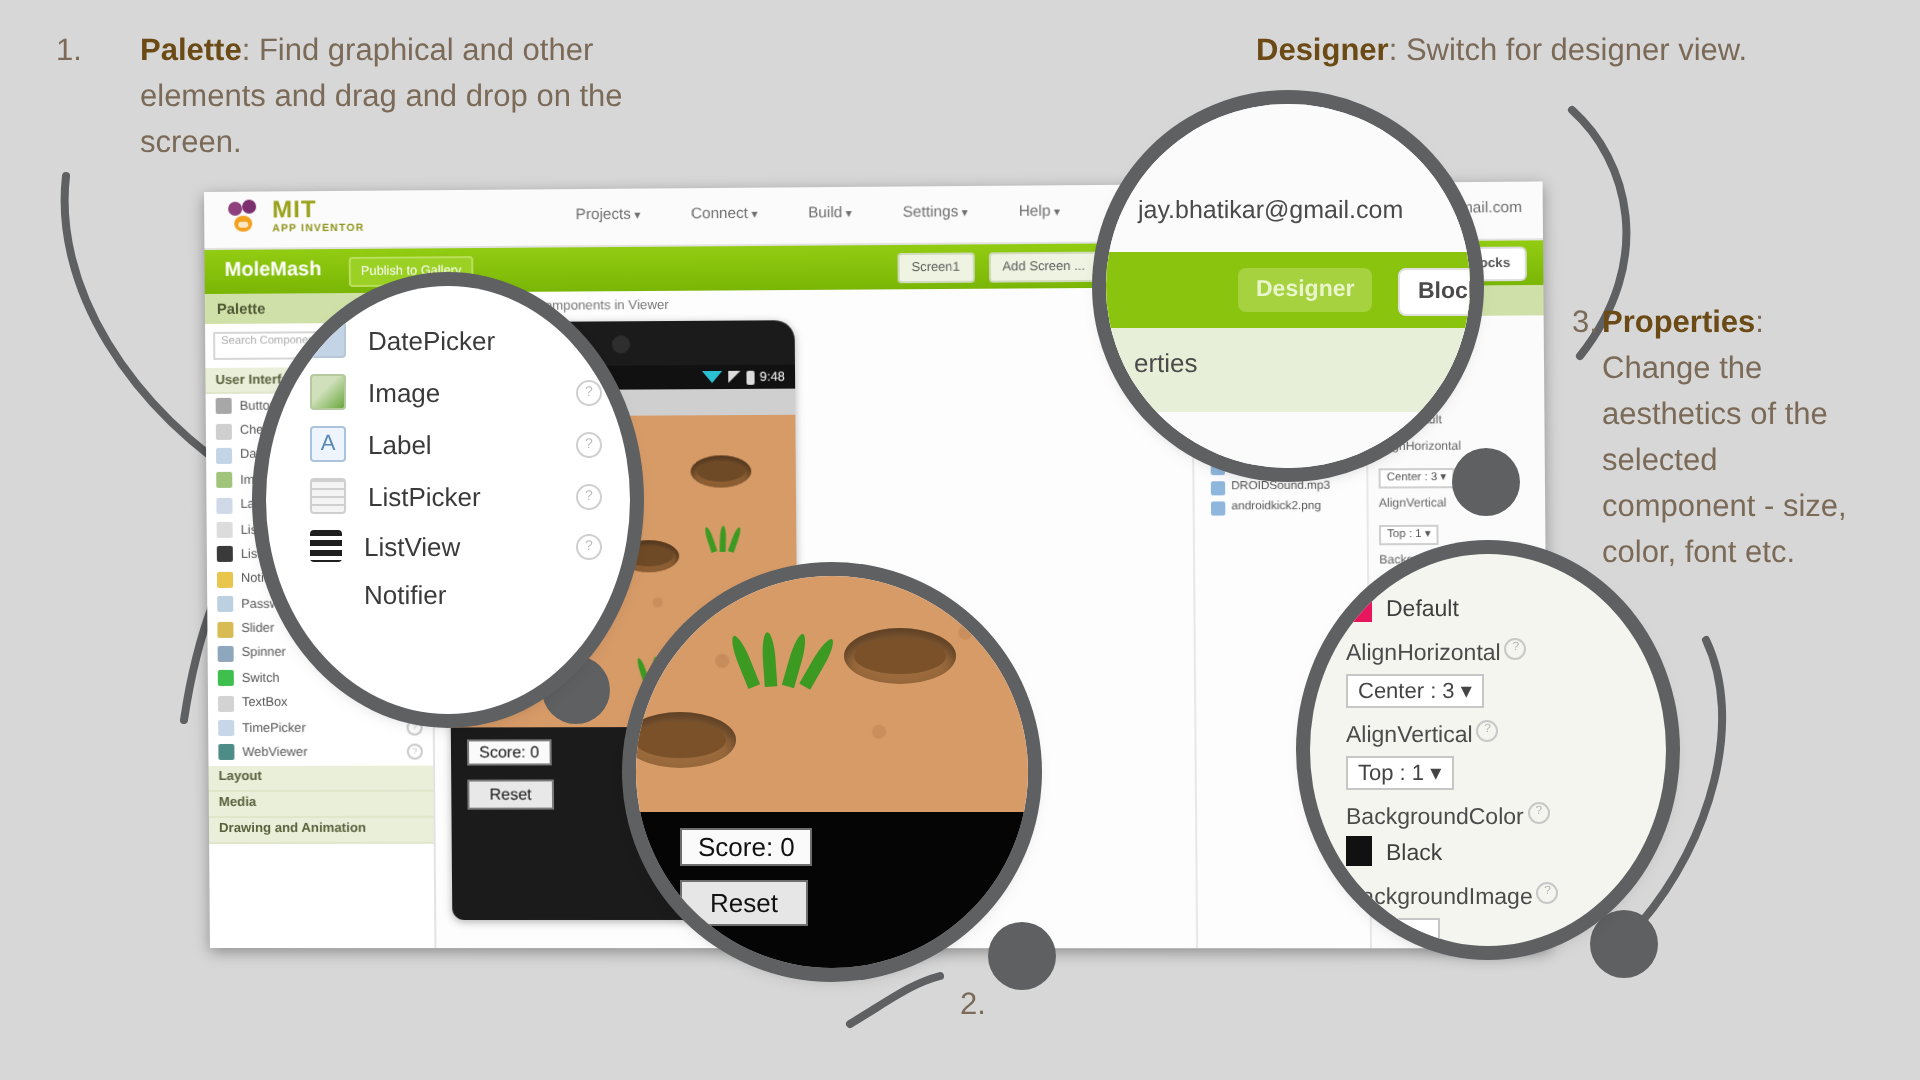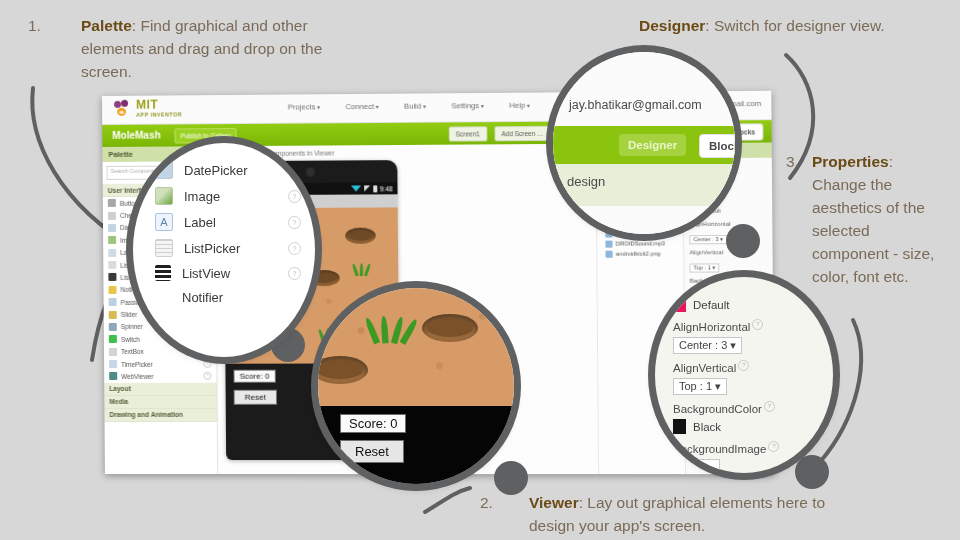--- a/index.html
+++ b/index.html
@@ -5,21 +5,21 @@
   html,body{margin:0;padding:0;}
   body{
     width:960px;height:540px;overflow:hidden;position:relative;
     background:#d7d7d7;
     font-family:"Liberation Sans", sans-serif;
     -webkit-font-smoothing:antialiased;
   }
   #stage{position:absolute;left:0;top:0;width:960px;height:540px;overflow:hidden;}
 
   
-  .caption{position:absolute;color:#7a6a57;font-size:15.5px;line-height:23px;margin-left:11px;}
+  .caption{position:absolute;color:#7a6a57;font-size:15.5px;line-height:23px;}
   .caption b{color:#6b4a16;font-weight:bold;}
   .cap-num{position:absolute;color:#7a6a57;font-size:15.5px;line-height:23px;}
 
   
   #aiwin{
     position:absolute;left:102px;top:96px;width:660px;height:378px;
     background:#fdfdfd;
     box-shadow:0 2px 7px rgba(0,0,0,.35);
     overflow:hidden;
     transform:perspective(900px) rotateY(-1.1deg) rotateZ(-0.45deg);
@@ -435,21 +435,21 @@
   </div>
 
   <div class="magdot" style="left:726px;top:224px;"></div>
   <div class="mag magdes">
     <div style="position:absolute;inset:0;background:#fbfbfb;"></div>
     <div style="position:absolute;left:0;top:112px;width:100%;height:42px;background:#e7efd8;"></div>
     <div class="email">jay.bhatikar@gmail.com</div>
     <div class="gbar"></div>
     <div class="dbt dsg">Designer</div>
     <div class="dbt blk">Blocks</div>
-    <div class="props">design</div>
+    <div class="props">erties</div>
   </div>
 
   <div class="magdot" style="left:494px;top:461px;"></div>
   <div class="mag magview">
     <div class="vcanvas">
       <div class="dirt" style="position:absolute;inset:0;background:
         radial-gradient(circle at 22% 36%, rgba(150,95,50,.25) 0 3px, transparent 4px),
         radial-gradient(circle at 62% 66%, rgba(150,95,50,.22) 0 3px, transparent 4px),
         radial-gradient(circle at 84% 24%, rgba(150,95,50,.22) 0 3px, transparent 4px);"></div>
       <span class="vhole" style="left:104px;top:26px;"></span>
@@ -499,17 +499,14 @@
   <div class="caption" style="left:628px;top:14px;width:330px;">
     <b>Designer</b><span>: Switch for designer view.</span>
   </div>
 
   <div class="cap-num" style="left:786px;top:150px;">3.</div>
   <div class="caption" style="left:801px;top:150px;width:136px;">
     <b>Properties</b><span>: Change the aesthetics of the selected component - size, color, font etc.</span>
   </div>
 
   <div class="cap-num" style="left:480px;top:491px;">2.</div>
-  <div class="caption" style="left:518px;top:491px;width:330px;">
-    <b>Viewer</b><span>: Lay out graphical elements here to design your app's screen.</span>
-  </div>
 
 </div>
 
 </body></html>

